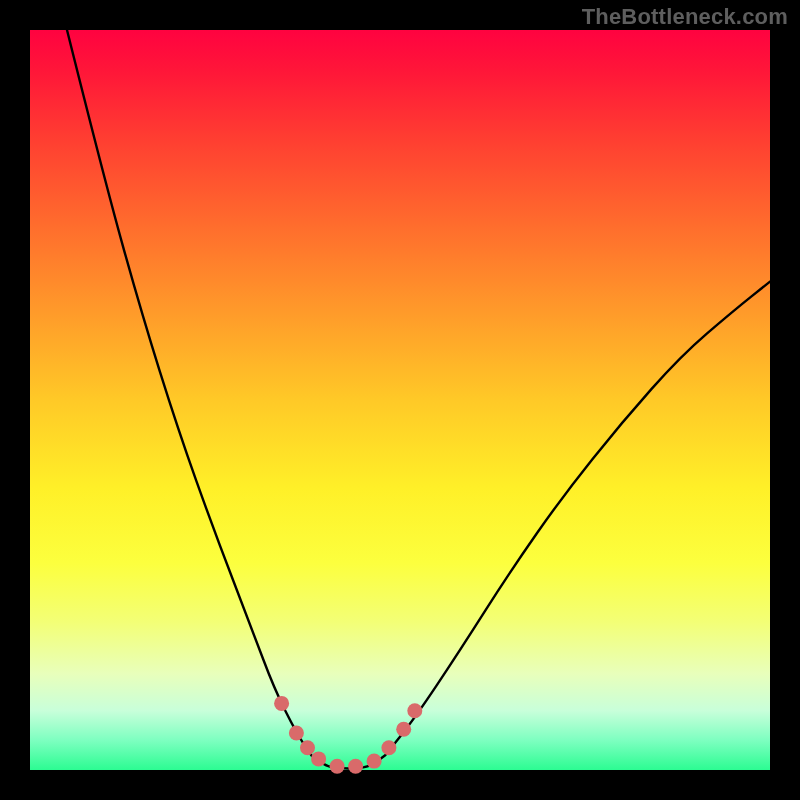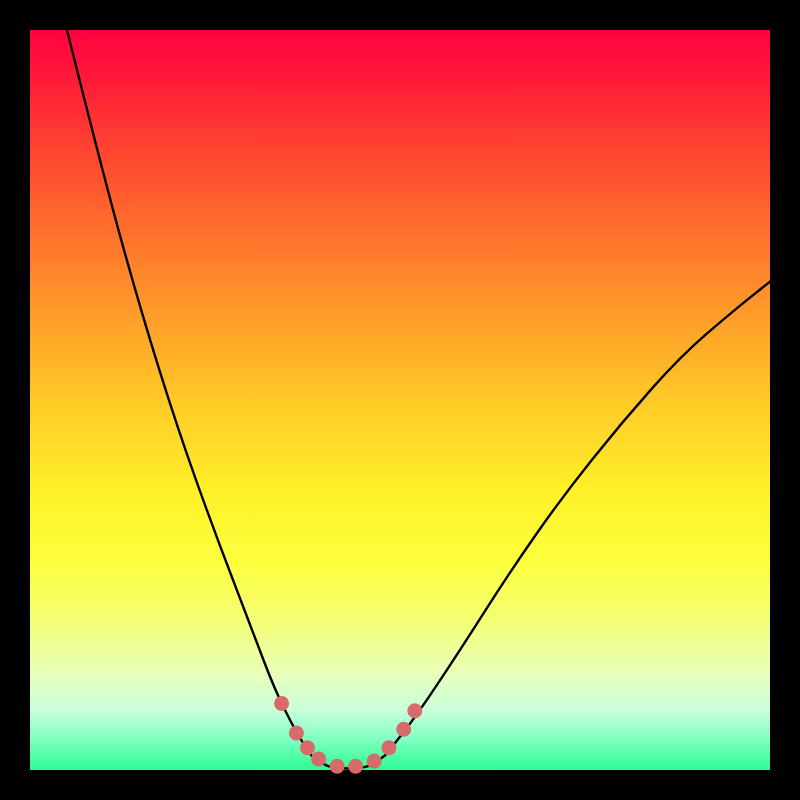--- a/index.html
+++ b/index.html
@@ -46,20 +46,21 @@
     left: 0; top: 0;
     width: 740px;
     height: 740px;
     overflow: visible;
   }
 </style>
 </head>
 <body>
 
 <div class="frame">
+  <div class="attribution">TheBottleneck.com</div>
 
   <div class="plot-area">
     <svg class="curve" viewBox="0 0 740 740">
       <g>
         <path id="curve-path" fill="none" stroke="#000000" stroke-width="2.4" stroke-linecap="round" stroke-linejoin="round" d="M 37.0 0.0 Q 74.0 148.0 92.5 214.6 Q 111.0 281.2 129.5 340.4 Q 148.0 399.6 166.5 451.4 Q 185.0 503.2 203.5 551.3 Q 222.0 599.4 233.1 629.0 Q 244.2 658.6 255.3 680.8 Q 266.4 703.0 273.8 714.1 Q 281.2 725.2 281.2 725.2 Q 281.2 725.2 288.6 730.8 Q 296.0 736.3 303.4 737.4 Q 310.8 738.5 318.2 738.5 Q 325.6 738.5 333.0 737.4 Q 340.4 736.3 347.8 730.8 Q 355.2 725.2 355.2 725.2 Q 355.2 725.2 370.0 706.7 Q 384.8 688.2 407.0 654.9 Q 429.2 621.6 455.1 580.9 Q 481.0 540.2 506.9 503.2 Q 532.8 466.2 562.4 429.2 Q 592.0 392.2 621.6 358.9 Q 651.2 325.6 677.1 303.4 Q 703.0 281.2 721.5 266.4 T 740.0 251.6"></path>
       </g>
       <g id="markers">
           <circle cx="251.6" cy="673.4" r="7.5" fill="#d96a6a"></circle>
           <circle cx="266.4" cy="703.0" r="7.5" fill="#d96a6a"></circle>
           <circle cx="277.5" cy="717.8" r="7.5" fill="#d96a6a"></circle>

